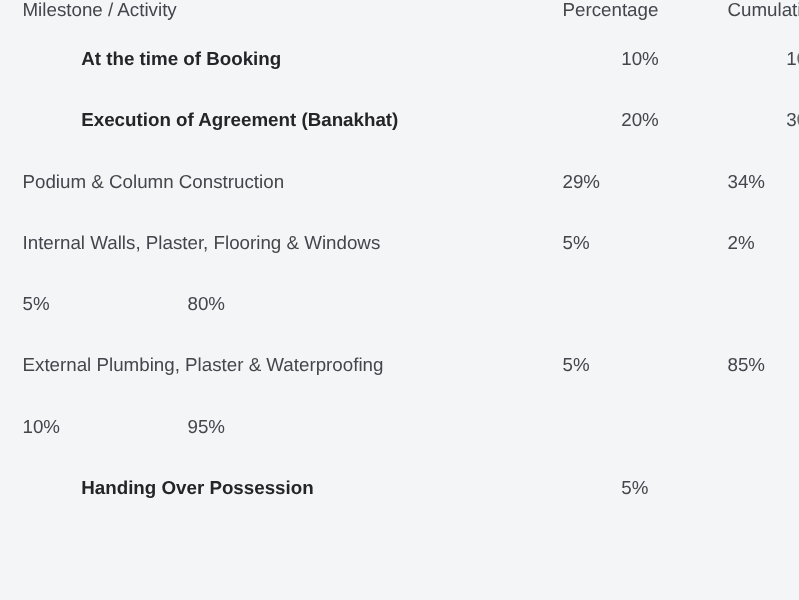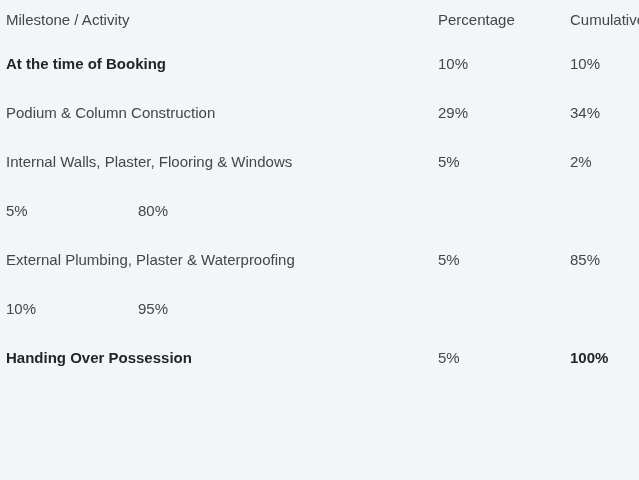--- a/index.html
+++ b/index.html
@@ -15,57 +15,63 @@
     font-size: 15px;
     color: var(--text, #43464b);
     -webkit-font-smoothing: antialiased;
   }
   .table {
     width: 100%;
     height: 100%;
   }
   .row {
     display: flex;
-    align-items: center;
+    align-items: flex-start;
     height: 49px;
-    padding-left: 6px;
+    padding-left: 18px;
     box-sizing: border-box;
     white-space: nowrap;
   }
   .row.header {
     height: 39px;
   }
   .cell {
     overflow: visible;
   }
   .col-m { width: 432px; flex: 0 0 432px; }
   .col-p { width: 132px; flex: 0 0 132px; }
   .col-c { flex: 1 1 auto; }
   .bold {
     font-weight: 700;
     color: var(--text-bold, #232528);
+    margin-left: 47px;
   }
 </style>
 </head>
 <body>
 
 <div class="table">
 
   <div class="row header">
     <div class="cell col-m">Milestone / Activity</div>
     <div class="cell col-p">Percentage</div>
     <div class="cell col-c">Cumulative</div>
   </div>
 
   <div class="row">
     <div class="cell col-m bold">At the time of Booking</div>
     <div class="cell col-p">10%</div>
     <div class="cell col-c">10%</div>
   </div>
 
+  <div class="row">
+    <div class="cell col-m bold">Execution of Agreement (Banakhat)</div>
+    <div class="cell col-p">20%</div>
+    <div class="cell col-c">30%</div>
+  </div>
 
 
   <div class="row">
     <div class="cell col-m">Podium &amp; Column Construction</div>
     <div class="cell col-p">29%</div>
     <div class="cell col-c">34%</div>
   </div>
 
   <div class="row">
     <div class="cell col-m">Internal Walls, Plaster, Flooring &amp; Windows</div>

